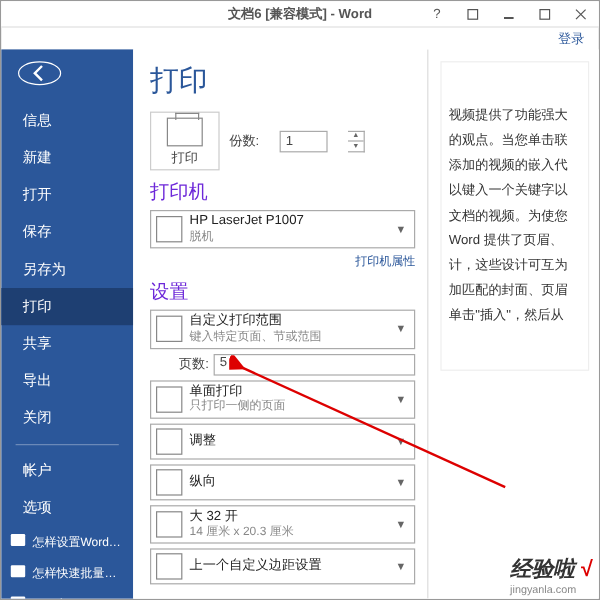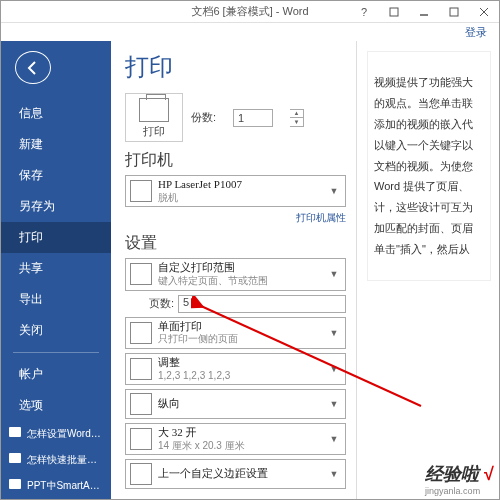--- a/index.html
+++ b/index.html
@@ -1,58 +1,58 @@
 <!DOCTYPE html>
 <html><head>
 <meta charset="utf-8">
 <style>
   *{box-sizing:border-box;margin:0;padding:0;font-family:"Microsoft YaHei","Segoe UI",sans-serif;}
   html,body{width:500px;height:500px;overflow:hidden;}
   .win{width:500px;height:500px;background:#fff;display:flex;flex-direction:column;border:1px solid #999;}
   .titlebar{height:22px;background:#fff;display:flex;align-items:center;font-size:11px;color:#555;position:relative;border-bottom:1px solid #e0e0e0;}
-  .titlebar .title{position:absolute;left:50%;transform:translateX(-50%);}
+  .titlebar .title{position:absolute;left:50%;transform:translateX(-50%);font-weight:bold;}
   .titlebar .ctrls{margin-left:auto;display:flex;}
   .titlebar .ctrls div{width:30px;height:22px;display:flex;align-items:center;justify-content:center;color:#555;}
   .titlebar .ctrls svg{display:block;}
   .loginrow{height:18px;display:flex;justify-content:flex-end;align-items:center;font-size:11px;color:#2b579a;padding-right:12px;}
   .body{flex:1;display:flex;overflow:hidden;position:relative;}
   .side{width:110px;background:#2b579a;color:#fff;display:flex;flex-direction:column;font-size:12px;}
   .back{width:36px;height:36px;border:1px solid #fff;border-radius:50%;display:flex;align-items:center;justify-content:center;margin:10px 14px 14px;}
   .side .item{padding:7px 18px;cursor:pointer;}
   .side .item.sel{background:#1e3f72;}
   .side .sep{border-top:1px solid rgba(255,255,255,0.3);margin:6px 12px;}
   .side .bottom{margin-top:auto;}
   .side .recent{padding:6px 10px 6px 26px;font-size:10px;white-space:nowrap;overflow:hidden;text-overflow:ellipsis;position:relative;}
   .side .recent::before{content:"";position:absolute;left:8px;top:6px;width:12px;height:10px;background:#fff;border-radius:1px;}
   .main{flex:1;display:flex;position:relative;background:#fff;overflow:hidden;}
   .panel{width:245px;padding:10px 10px 10px 14px;font-size:11px;color:#444;overflow:hidden;}
   h1{font-size:24px;font-weight:300;color:#2b579a;margin-bottom:10px;}
-  h2{font-size:16px;font-weight:400;color:#404040;margin:8px 0 4px;}
+  h2{font-size:16px;font-weight:400;color:#6d28d9;margin:8px 0 4px;}
   .row{display:flex;align-items:center;gap:8px;margin-bottom:6px;}
   .printbtn{width:58px;text-align:center;padding:4px 0 2px;border:1px solid #ccc;}
   .printbtn .ic{width:30px;height:24px;margin:0 auto 2px;border:1px solid #888;position:relative;}
   .printbtn .ic::before{content:"";position:absolute;left:6px;top:-5px;width:18px;height:5px;border:1px solid #888;border-bottom:none;}
   .copies{display:flex;align-items:center;gap:17px;}
   .idx{width:40px;height:18px;border:1px solid #aaa;font-size:11px;padding:0 4px;display:flex;align-items:center;background:#fff;}
   .spin{width:14px;height:18px;border:1px solid #aaa;border-left:none;display:flex;flex-direction:column;}
   .spin div{flex:1;display:flex;align-items:center;justify-content:center;font-size:6px;color:#666;}
   .spin div:first-child{border-bottom:1px solid #aaa;}
   .dd{border:1px solid #aaa;display:flex;align-items:center;padding:2px 4px;margin-bottom:4px;position:relative;background:#fff;min-height:30px;}
   .dd .dic{width:22px;height:22px;border:1px solid #888;margin-right:6px;flex:none;}
   .dd .txt{flex:1;line-height:1.25;}
-  .dd .txt .t1{font-size:11px;color:#222;font-family:Liberation Serif, serif;}
+  .dd .txt .t1{font-size:11px;color:#222;}
   .dd .txt .t2{font-size:10px;color:#888;}
   .dd .chev{width:14px;text-align:center;color:#666;font-size:9px;}
   .link{color:#2b579a;font-size:10px;text-align:right;margin-bottom:4px;}
   .pg{display:flex;align-items:center;gap:4px;}
   .pg label{font-size:11px;color:#444;margin-left:24px;}
   .pg .inp{flex:1;height:18px;border:1px solid #aaa;padding:0 4px;}
   .preview{flex:1;border-left:1px solid #ddd;background:#fff;padding:10px 8px 10px 10px;font-size:11px;color:#333;line-height:1.9;overflow:hidden;white-space:nowrap;}
   .preview p{overflow:hidden;}
-  .preview-inner{border:1px solid #eee;padding:20px 6px;}
+  .preview-inner{border:1px solid #eee;padding:34px 6px;}
   .arrow{position:absolute;pointer-events:none;}
   .wm{position:absolute;right:6px;bottom:4px;font-size:18px;font-style:italic;color:#333;text-shadow:1px 1px 0 #fff;font-weight:bold;}
   .wm .ck{color:#d00;font-style:normal;}
   .wm .sub{font-size:9px;color:#888;display:block;font-style:normal;font-weight:normal;}
 </style>
 </head>
 <body>
 
 <div class="win">
   <div class="titlebar">
@@ -87,20 +87,21 @@
     </div>
   <div class="body">
     <div class="side">
       <div class="back">
         <svg width="18" height="18" viewBox="0 0 18 18">
             <path d="M11 3 L5 9 L11 15" fill="none" stroke="#fff" stroke-width="2"></path>
           </svg>
       </div>
       <div class="item">信息</div>
       <div class="item">新建</div>
+      <div class="item">打开</div>
       <div class="item">保存</div>
       <div class="item">另存为</div>
       <div class="item sel">打印</div>
       <div class="item">共享</div>
       <div class="item">导出</div>
       <div class="item">关闭</div>
       <div class="sep"></div>
       <div class="item">帐户</div>
       <div class="item">选项</div>
       <div class="bottom">
@@ -159,21 +160,20 @@
           <div class="txt">
             <div class="t1">单面打印</div>
             <div class="t2">只打印一侧的页面</div>
           </div>
           <div class="chev">▼</div>
         </div>
         <div class="dd">
           <div class="dic"></div>
           <div class="txt">
             <div class="t1">调整</div>
-            <div class="t2">1,2,3   1,2,3   1,2,3</div>
           </div>
           <div class="chev">▼</div>
         </div>
         <div class="dd">
           <div class="dic"></div>
           <div class="txt">
               <div class="t1">纵向</div>
             </div>
           <div class="chev">▼</div>
         </div>

